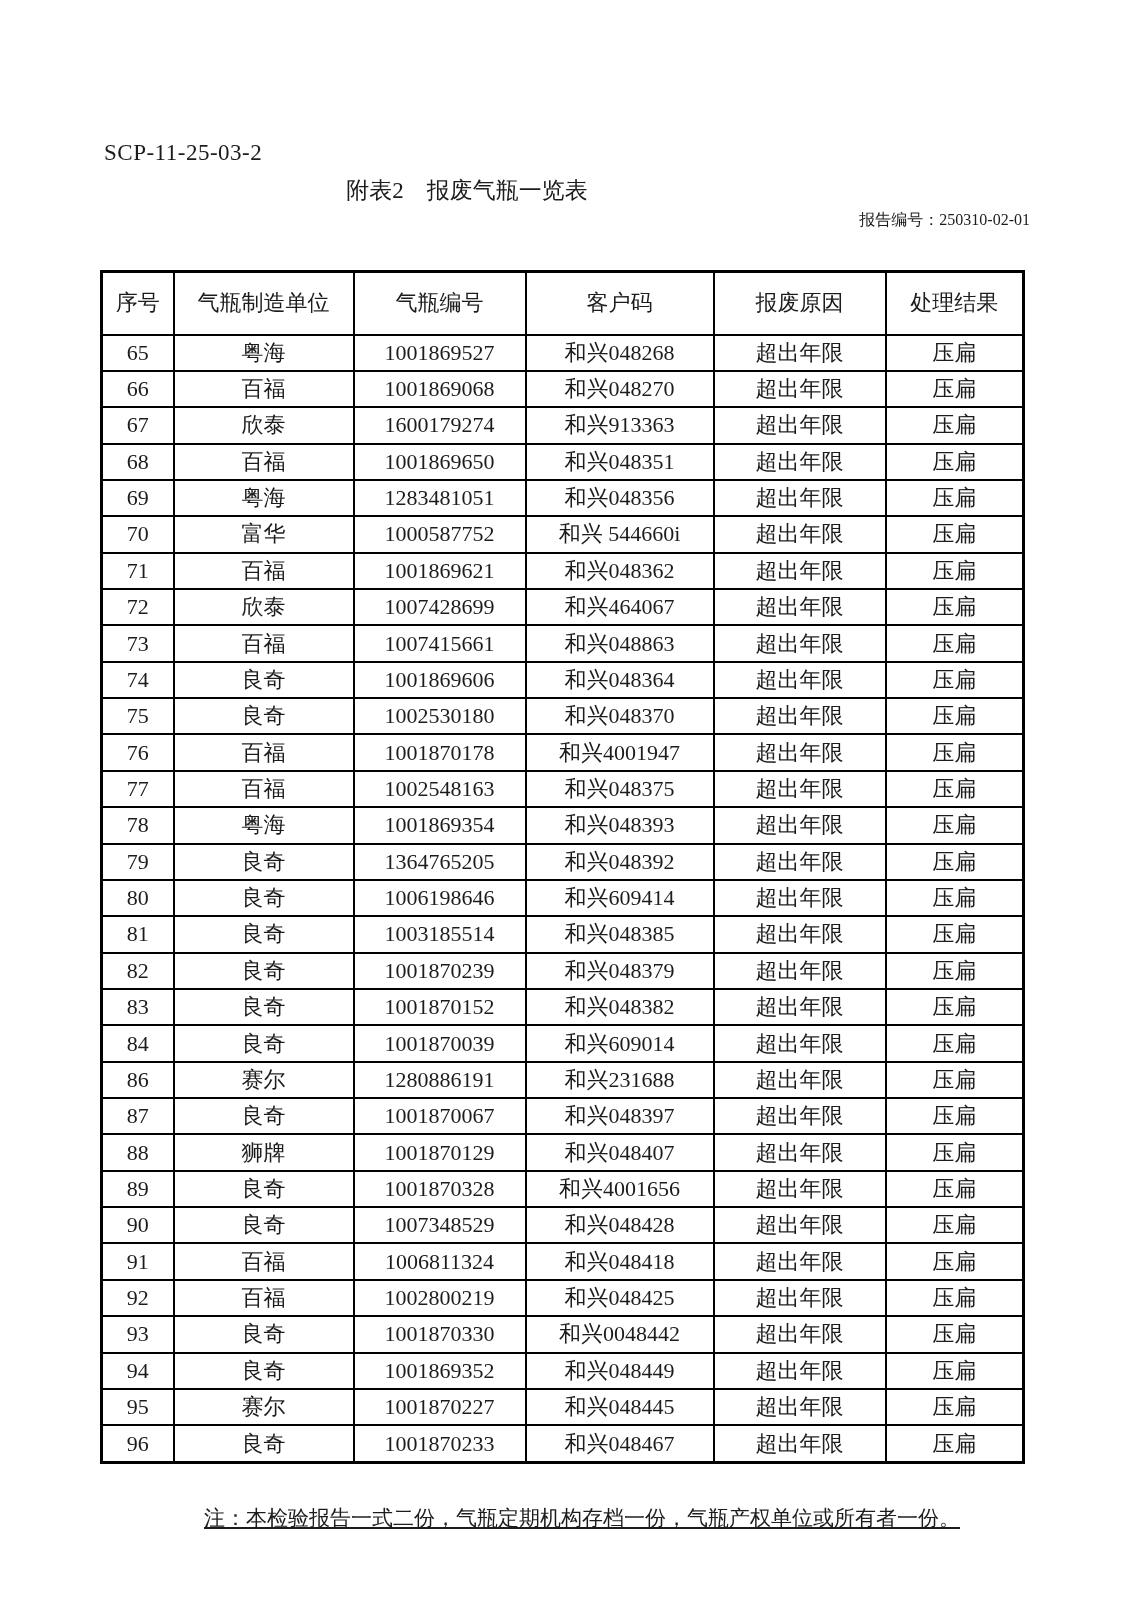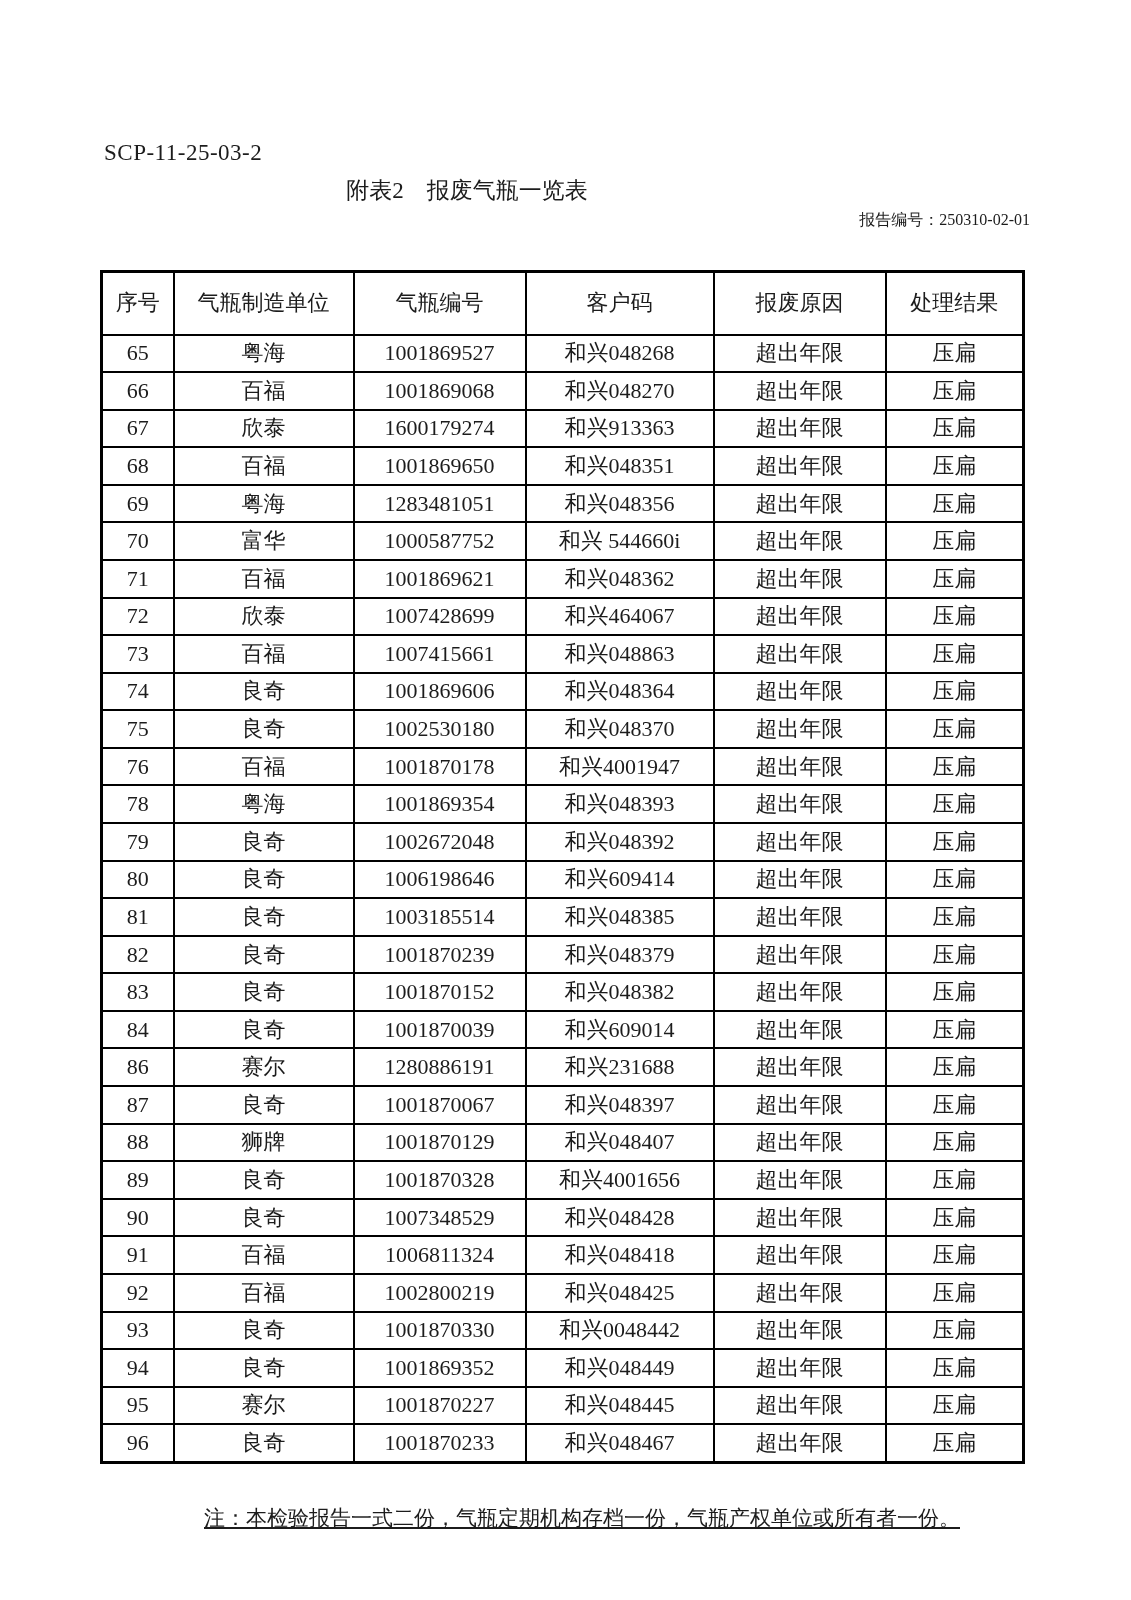--- a/index.html
+++ b/index.html
@@ -164,31 +164,39 @@
         </tr>
         <tr>
           <td>76</td>
           <td>百福</td>
           <td>1001870178</td>
           <td>和兴4001947</td>
           <td>超出年限</td>
           <td>压扁</td>
         </tr>
         <tr>
+          <td>77</td>
+          <td>百福</td>
+          <td>1002548163</td>
+          <td>和兴048375</td>
+          <td>超出年限</td>
+          <td>压扁</td>
+        </tr>
+        <tr>
           <td>78</td>
           <td>粤海</td>
           <td>1001869354</td>
           <td>和兴048393</td>
           <td>超出年限</td>
           <td>压扁</td>
         </tr>
         <tr>
           <td>79</td>
           <td>良奇</td>
-          <td>1002672048</td>
+          <td>1364765205</td>
           <td>和兴048392</td>
           <td>超出年限</td>
           <td>压扁</td>
         </tr>
         <tr>
           <td>80</td>
           <td>良奇</td>
           <td>1006198646</td>
           <td>和兴609414</td>
           <td>超出年限</td>

